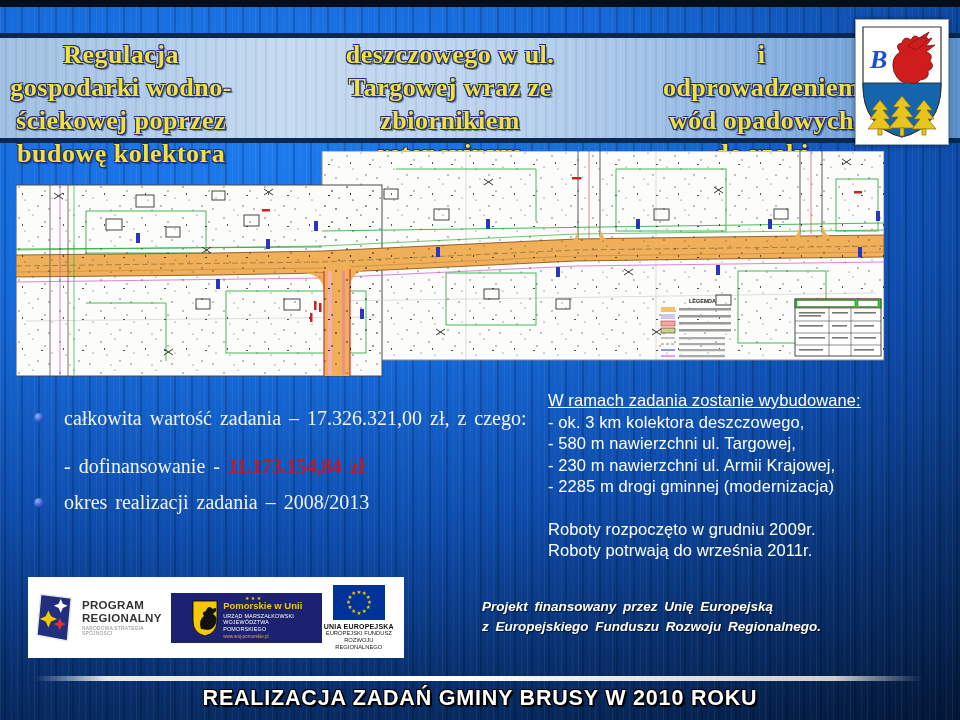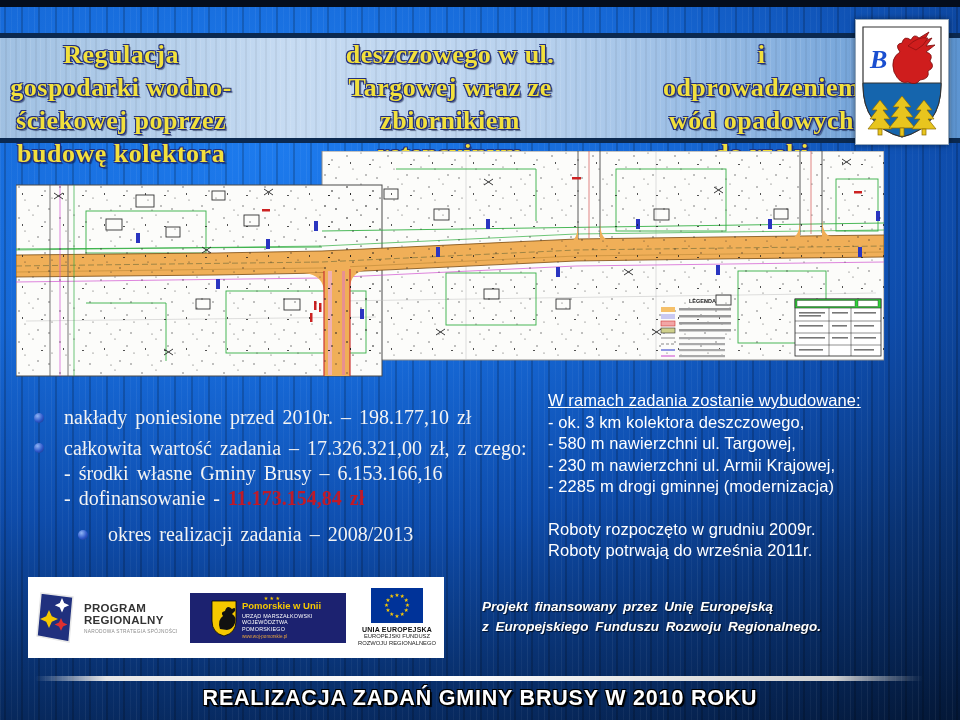--- a/index.html
+++ b/index.html
@@ -35,21 +35,21 @@
     background:radial-gradient(circle at 35% 30%, #8fb4f4, #2d57c9 55%, #142e7a);}
   .sub{line-height:25px;}
   .green{color:#2f9e41;}
   .red{color:#c01a28;font-weight:bold;}
   
   .scope{position:absolute;left:548px;top:390px;width:392px;color:#fff;
     font-size:16.5px;line-height:21.5px;font-weight:500;letter-spacing:0.1px;}
   .scope .head{text-decoration:underline;}
   .scope .gap{height:21px;}
   
-  .logos{position:absolute;left:28px;top:577px;width:416px;height:81px;background:#fff;
+  .logos{position:absolute;left:28px;top:577px;width:376px;height:81px;background:#fff;
     display:flex;align-items:center;justify-content:space-between;padding:0 8px;box-sizing:border-box;}
   .lg-pr{display:flex;align-items:center;}
   .lg-pr .txt{margin-left:6px;}
   .lg-pr .t1{font-size:11.5px;font-weight:bold;color:#333;line-height:12.5px;letter-spacing:0.3px;}
   .lg-pr .t2{font-size:4.8px;color:#8a8a8a;letter-spacing:0.3px;margin-top:2px;}
   .lg-pom{width:156px;height:50px;background:#1c2270;display:flex;align-items:center;padding:0 19px;box-sizing:border-box;justify-content:flex-end;}
   .lg-pom .shield{flex:0 0 30px;}
   .lg-pom .txt{margin-left:3px;}
   .lg-pom .stars{font-size:5px;color:#f5c800;line-height:5px;text-align:center;width:60px;}
   .lg-pom .t1{font-size:9.5px;font-weight:bold;color:#f5c800;line-height:10px;}
@@ -284,31 +284,27 @@
           <rect x="4" y="50" width="24" height="1.6"></rect>
             <rect x="59" y="50" width="20" height="1.6"></rect>
         </g>
       </g>
     </svg>
   </div>
 
   <div class="bullets">
     <div class="bullet">
       <span class="dot"></span>
-      <span>nakłady poniesione przed 2010r. – 198.177,10 zł</span>
-    </div>
-    <div class="bullet">
-      <span class="dot"></span>
       <span>
         <span class="sub">całkowita wartość zadania – 17.326.321,00 zł, z czego:</span><br>
-        <span class="sub">- środki własne Gminy Brusy – 6.153.166,16</span><br>
+        <br>
         <span class="sub"><span>- dofinansowanie - </span><span class="red">11.173.154,84 zł</span></span>
       </span>
     </div>
-    <div class="bullet" style="margin-top:12px;padding-left:44px;">
+    <div class="bullet" style="margin-top:12px;">
       <span class="dot"></span>
       <span>okres realizacji zadania – 2008/2013</span>
     </div>
   </div>
 
   <div class="scope">
     <div class="head">W ramach zadania zostanie wybudowane:</div>
     <div>- ok. 3 km kolektora deszczowego,</div>
     <div>- 580 m nawierzchni  ul. Targowej,</div>
     <div>- 230 m nawierzchni  ul. Armii Krajowej,</div>

